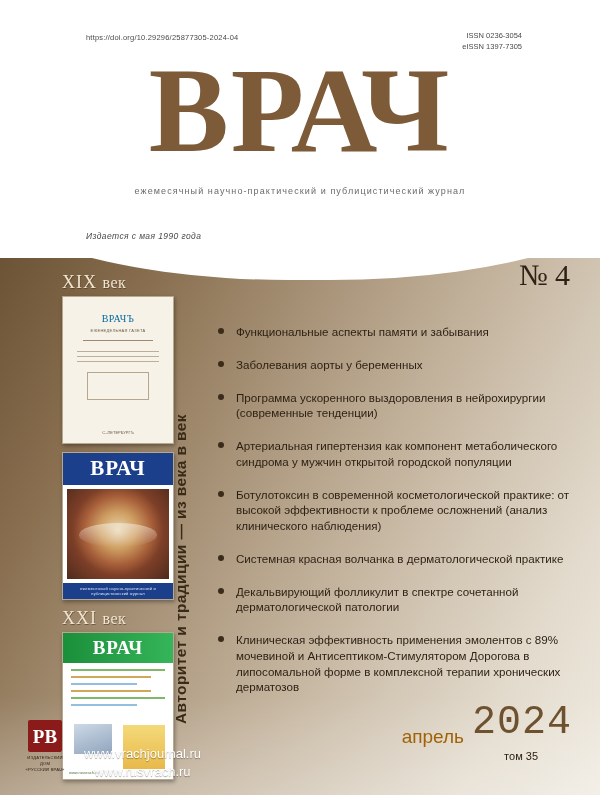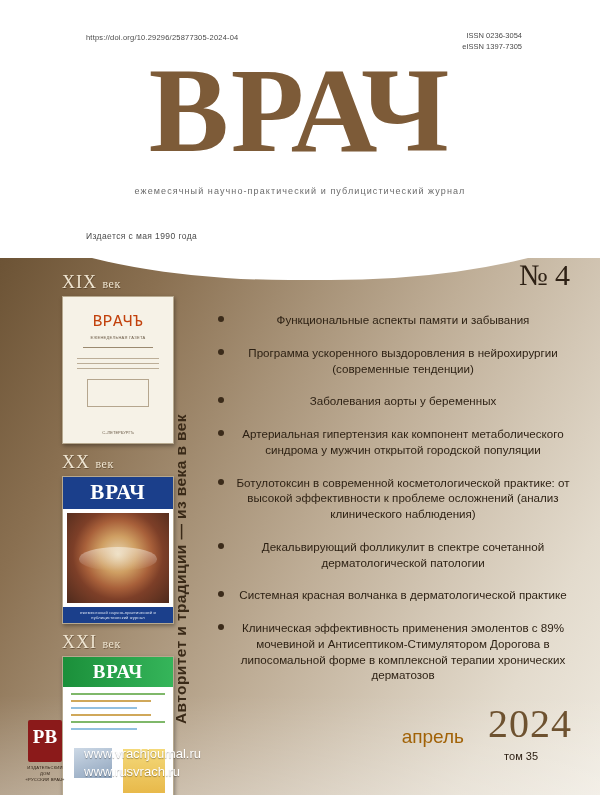--- a/index.html
+++ b/index.html
@@ -109,20 +109,21 @@
   }
 
   .issued {
     position: absolute;
     left: 86px;
     top: 231px;
     font-size: 8.5px;
     color: #4a4a4a;
     letter-spacing: 0.4px;
     z-index: 5;
+    font-style: italic;
   }
 
   .issue-number {
     position: absolute;
     right: 42px;
     top: 258px;
     font-family: "Liberation Serif", serif;
     font-size: 30px;
     color: #2e2115;
     z-index: 5;
@@ -145,44 +146,44 @@
   .century-label {
     font-family: "Liberation Serif", serif;
     color: #f0e6d2;
     font-size: 18px;
     letter-spacing: 1px;
     text-shadow: 0.5px 0.5px 0 rgba(60,40,20,0.5);
     margin-bottom: 3px;
     white-space: nowrap;
   }
   .century-label .small {
-    font-size: 12px;
+    font-size: 16px;
     letter-spacing: 0.5px;
   }
 
   .cover-thumb {
     width: 110px;
     height: 146px;
     background: #f4f1ea;
     border: 1px solid #b7a98f;
     box-shadow: 1px 2px 4px rgba(0,0,0,0.35);
     position: relative;
     overflow: hidden;
   }
 
   
   .thumb19 {
     background: #f6f2e7;
   }
   .thumb19 .t-title {
     margin-top: 16px;
     text-align: center;
-    font-family: Liberation Mono, monospace;
-    font-size: 16px;
-    color: #c2410c;
+    font-family: Liberation Serif, serif;
+    font-size: 10px;
+    color: #0369a1;
     letter-spacing: 0.5px;
   }
   .thumb19 .t-sub {
     margin-top: 4px;
     text-align: center;
     font-size: 4px;
     color: #6a5a46;
     letter-spacing: 0.3px;
   }
   .thumb19 .t-rule {
@@ -325,24 +326,23 @@
     font-weight: bold;
     color: #3a2a18;
     letter-spacing: 0.4px;
     white-space: nowrap;
   }
 
   
   .contents {
     position: absolute;
     left: 218px;
-    top: 312px;
+    top: 324px;
     width: 352px;
     z-index: 5;
-    text-align: center;
   }
   .content-item {
     position: relative;
     padding-left: 18px;
     margin-bottom: 17px;
     font-size: 11.6px;
     line-height: 1.36;
     color: #2b1f12;
   }
   .content-item .bullet {
@@ -353,21 +353,21 @@
     height: 6px;
     border-radius: 50%;
     background: #3b2b1a;
   }
 
   
   .year {
     position: absolute;
     right: 40px;
     top: 700px;
-    font-family: Liberation Serif, serif;
+    font-family: Liberation Mono, monospace;
     font-size: 40px;
     color: #6e5230;
     letter-spacing: 1px;
     z-index: 5;
   }
   .month {
     position: absolute;
     right: 148px;
     top: 726px;
     font-size: 19px;
@@ -385,33 +385,34 @@
 
   .sites {
     position: absolute;
     left: 84px;
     top: 745px;
     font-size: 13px;
     color: #ffffff;
     line-height: 1.35;
     z-index: 6;
     text-shadow: 0 1px 1px rgba(0,0,0,0.35);
+    text-align: center;
   }
 
   .publisher {
     position: absolute;
     left: 14px;
     top: 720px;
     width: 62px;
     text-align: center;
     z-index: 6;
   }
   .publisher .logo {
     width: 34px;
-    height: 42px;
+    height: 32px;
     margin: 0 auto 3px auto;
     background: #8b1a1a;
     color: #ffffff;
     font-family: "Liberation Serif", serif;
     font-weight: bold;
     font-size: 19px;
     line-height: 34px;
     text-align: center;
     border-radius: 2px;
   }
@@ -469,24 +470,20 @@
           <i></i>
             <i></i>
             <i></i>
         </div>
         <div class="t-box"></div>
         <div class="t-foot">С.-ПЕТЕРБУРГЪ</div>
       </div>
     </div>
 
     <div class="century-block">
-      <div class="century-label">
-        <span>XX</span>
-        <span class="small">век</span>
-      </div>
       <div class="cover-thumb thumb20">
         <div class="t-band">ВРАЧ</div>
         <div class="t-img"></div>
         <div class="t-foot">ежемесячный научно-практический и публицистический журнал</div>
       </div>
     </div>
 
     <div class="century-block">
       <div class="century-label">
         <span>XXI</span>
@@ -514,41 +511,41 @@
     <span>Авторитет и традиции — из века в век</span>
   </div>
 
   <div class="contents">
     <div class="content-item">
       <span class="bullet"></span>
       <span>Функциональные аспекты памяти и забывания</span>
     </div>
     <div class="content-item">
       <span class="bullet"></span>
+      <span>Заболевания аорты у беременных</span>
+    </div>
+    <div class="content-item">
+      <span class="bullet"></span>
       <span>Программа ускоренного выздоровления в нейрохирургии (современные тенденции)</span>
     </div>
     <div class="content-item">
       <span class="bullet"></span>
-      <span>Заболевания аорты у беременных</span>
-    </div>
-    <div class="content-item">
-      <span class="bullet"></span>
       <span>Артериальная гипертензия как компонент метаболического синдрома у мужчин открытой городской популяции</span>
     </div>
     <div class="content-item">
       <span class="bullet"></span>
       <span>Ботулотоксин в современной косметологической практике: от высокой эффективности к проблеме осложнений (анализ клинического наблюдения)</span>
     </div>
     <div class="content-item">
       <span class="bullet"></span>
+      <span>Системная красная волчанка в дерматологической практике</span>
+    </div>
+    <div class="content-item">
+      <span class="bullet"></span>
       <span>Декальвирующий фолликулит в спектре сочетанной дерматологической патологии</span>
-    </div>
-    <div class="content-item">
-      <span class="bullet"></span>
-      <span>Системная красная волчанка в дерматологической практике</span>
     </div>
     <div class="content-item">
       <span class="bullet"></span>
       <span>Клиническая эффективность применения эмолентов с 89% мочевиной и Антисептиком-Стимулятором Дорогова в липосомальной форме в комплексной терапии хронических дерматозов</span>
     </div>
   </div>
 
   <div class="bottom-fade"></div>
 
   <div class="year">2024</div>

